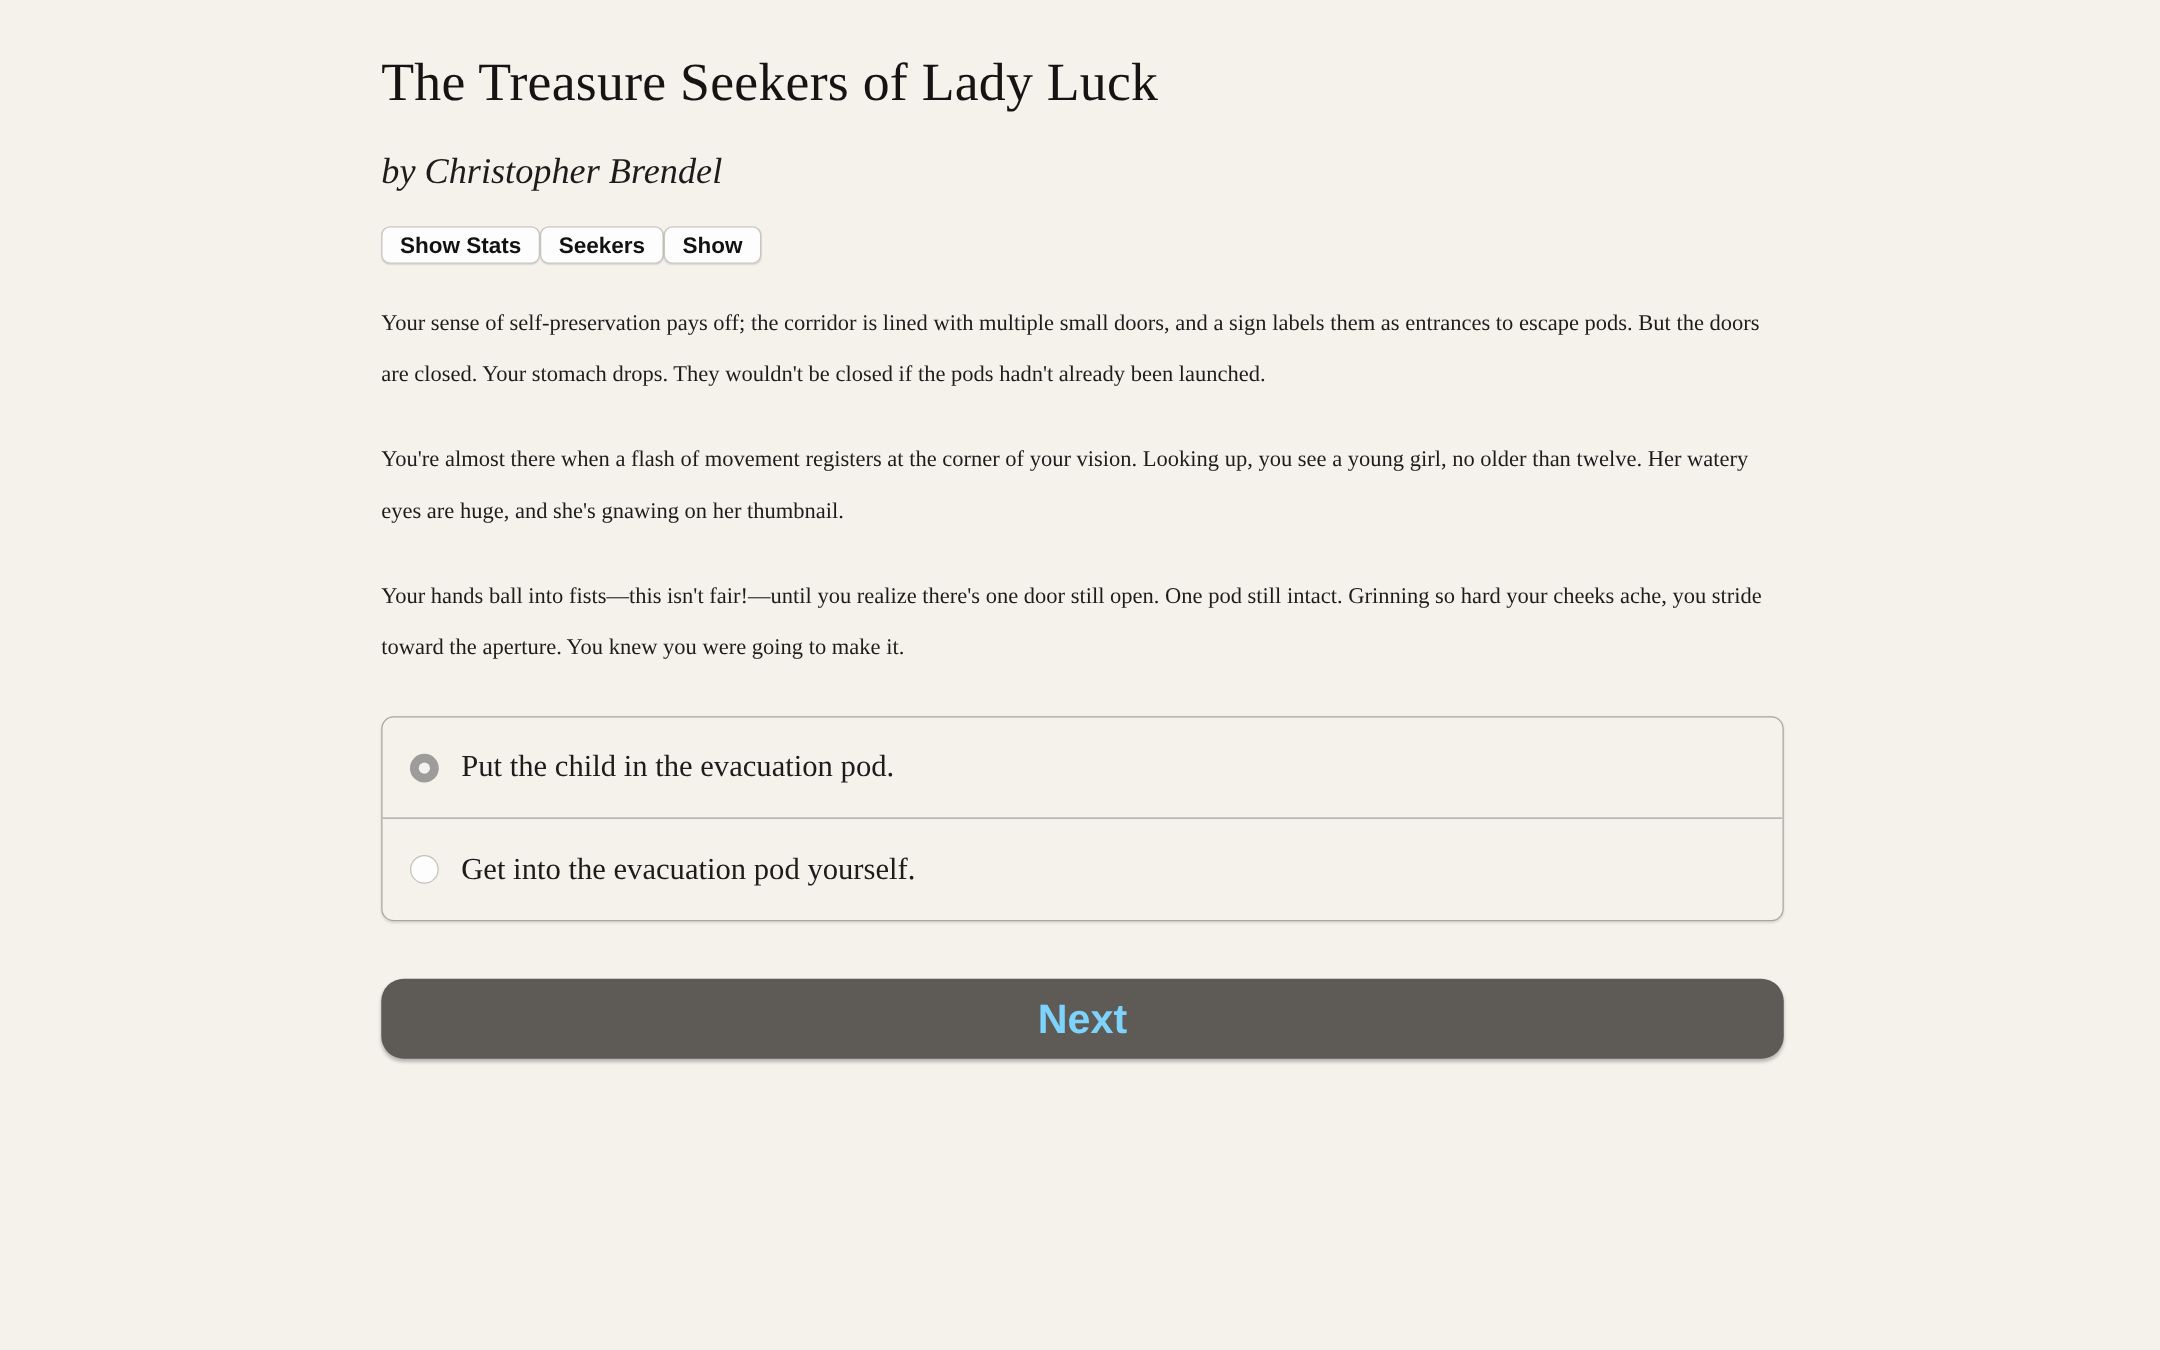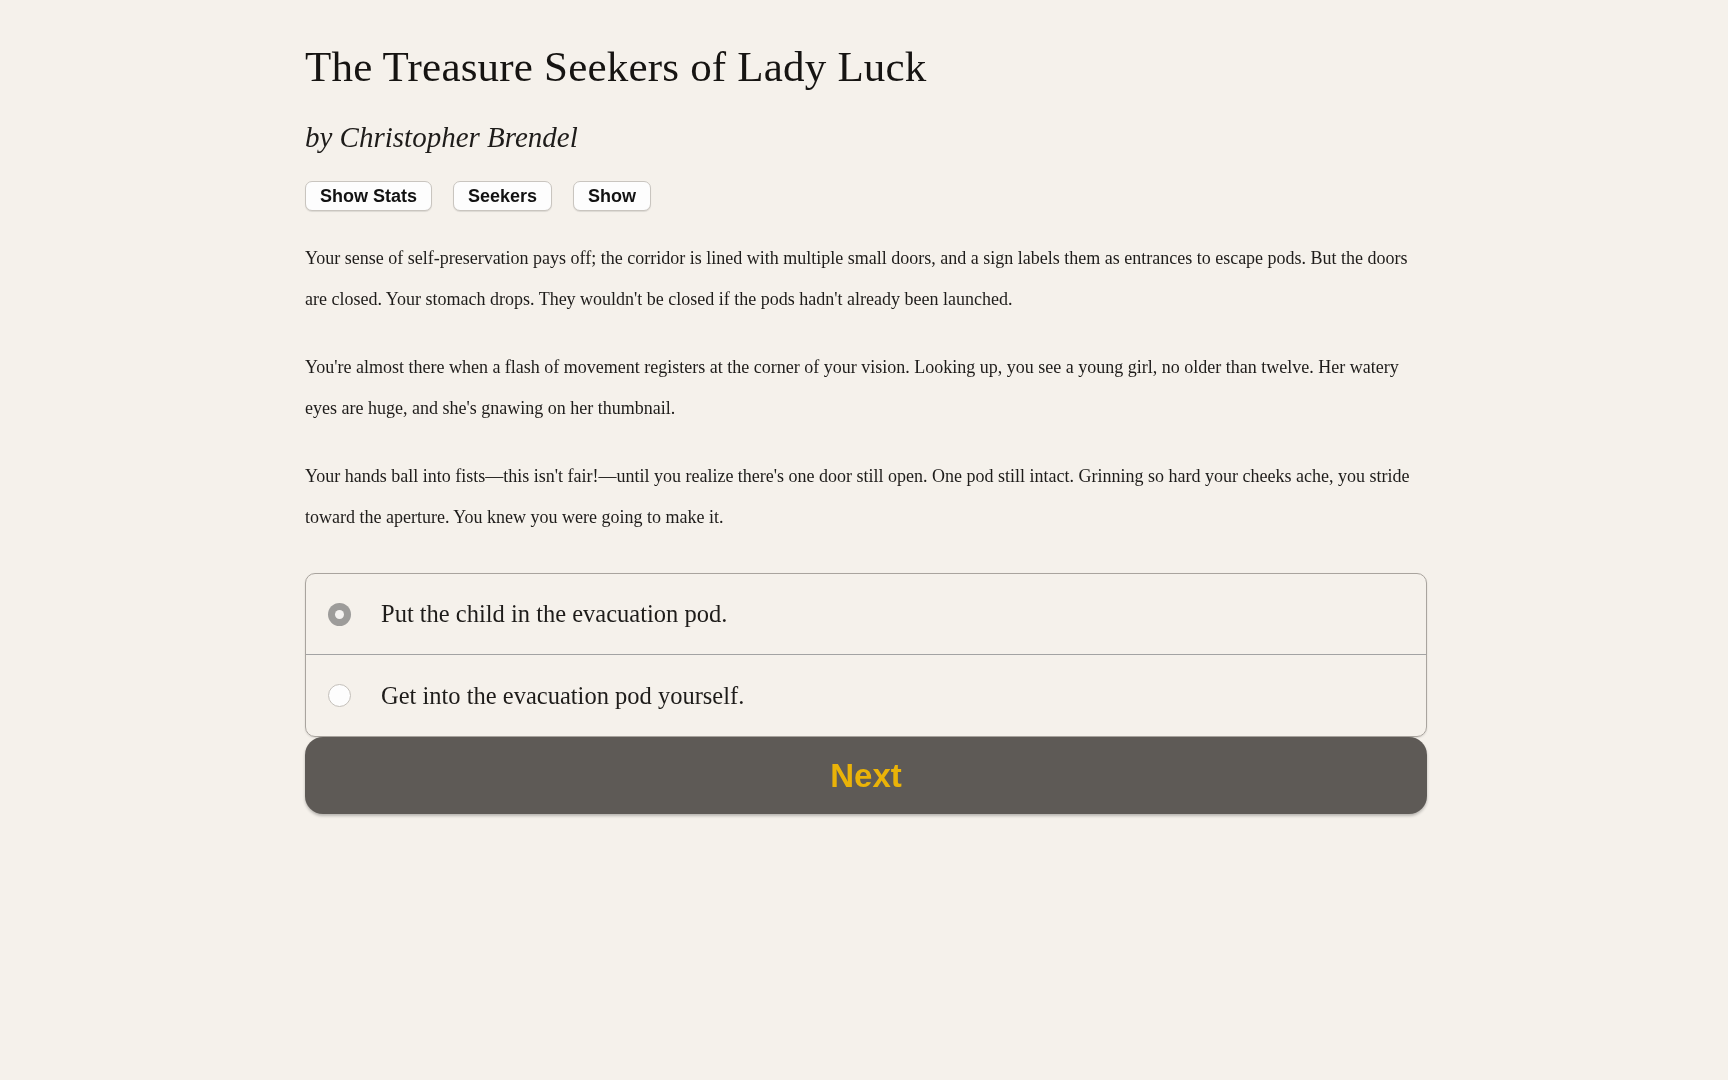--- a/index.html
+++ b/index.html
@@ -28,21 +28,20 @@
   }
   .author {
     font-size: 29px;
     margin-top: 30px;
     color: #1e1c1a;
     font-style: italic;
   }
   .toolbar {
     margin-top: 27px;
     display: flex;
-    gap: 21px;
     align-items: flex-start;
   }
   .toolbar button {
     font-family: "Liberation Sans", sans-serif;
     font-size: 18px;
     font-weight: 600;
     color: #121212;
     background: #fdfdfd;
     border: 1px solid #c9c5bf;
     border-radius: 7px;
@@ -62,21 +61,21 @@
     border: 1px solid #a9a49e;
     border-radius: 10px;
     box-shadow: 0 1px 2px rgba(0,0,0,0.12);
     overflow: hidden;
   }
   .choice {
     display: flex;
     align-items: center;
     height: 80px;
     padding-left: 22px;
-    gap: 30px;
+    gap: 18px;
     cursor: pointer;
   }
   .choice + .choice {
     border-top: 1px solid #a3a3a3;
     height: 81px;
   }
   .choice-label {
     font-size: 24.5px;
     color: #1e1c1a;
   }
@@ -101,25 +100,26 @@
     top: 50%;
     width: 9px;
     height: 9px;
     margin: -4.5px 0 0 -4.5px;
     border-radius: 50%;
     background: #f4f2f0;
   }
   .next-btn {
     display: block;
     width: 100%;
-    height: 77px;
+    margin-top: 46px;
+    height: 64px;
     border: none;
     border-radius: 18px;
     background: #5e5a56;
-    color: #eab308;
+    color: #7dd3fc;
     font-family: "Liberation Sans", sans-serif;
     font-size: 33px;
     font-weight: 700;
     box-shadow: 0 2px 3px rgba(0,0,0,0.25);
     cursor: pointer;
   }
 </style>
 </head>
 <body>
 

